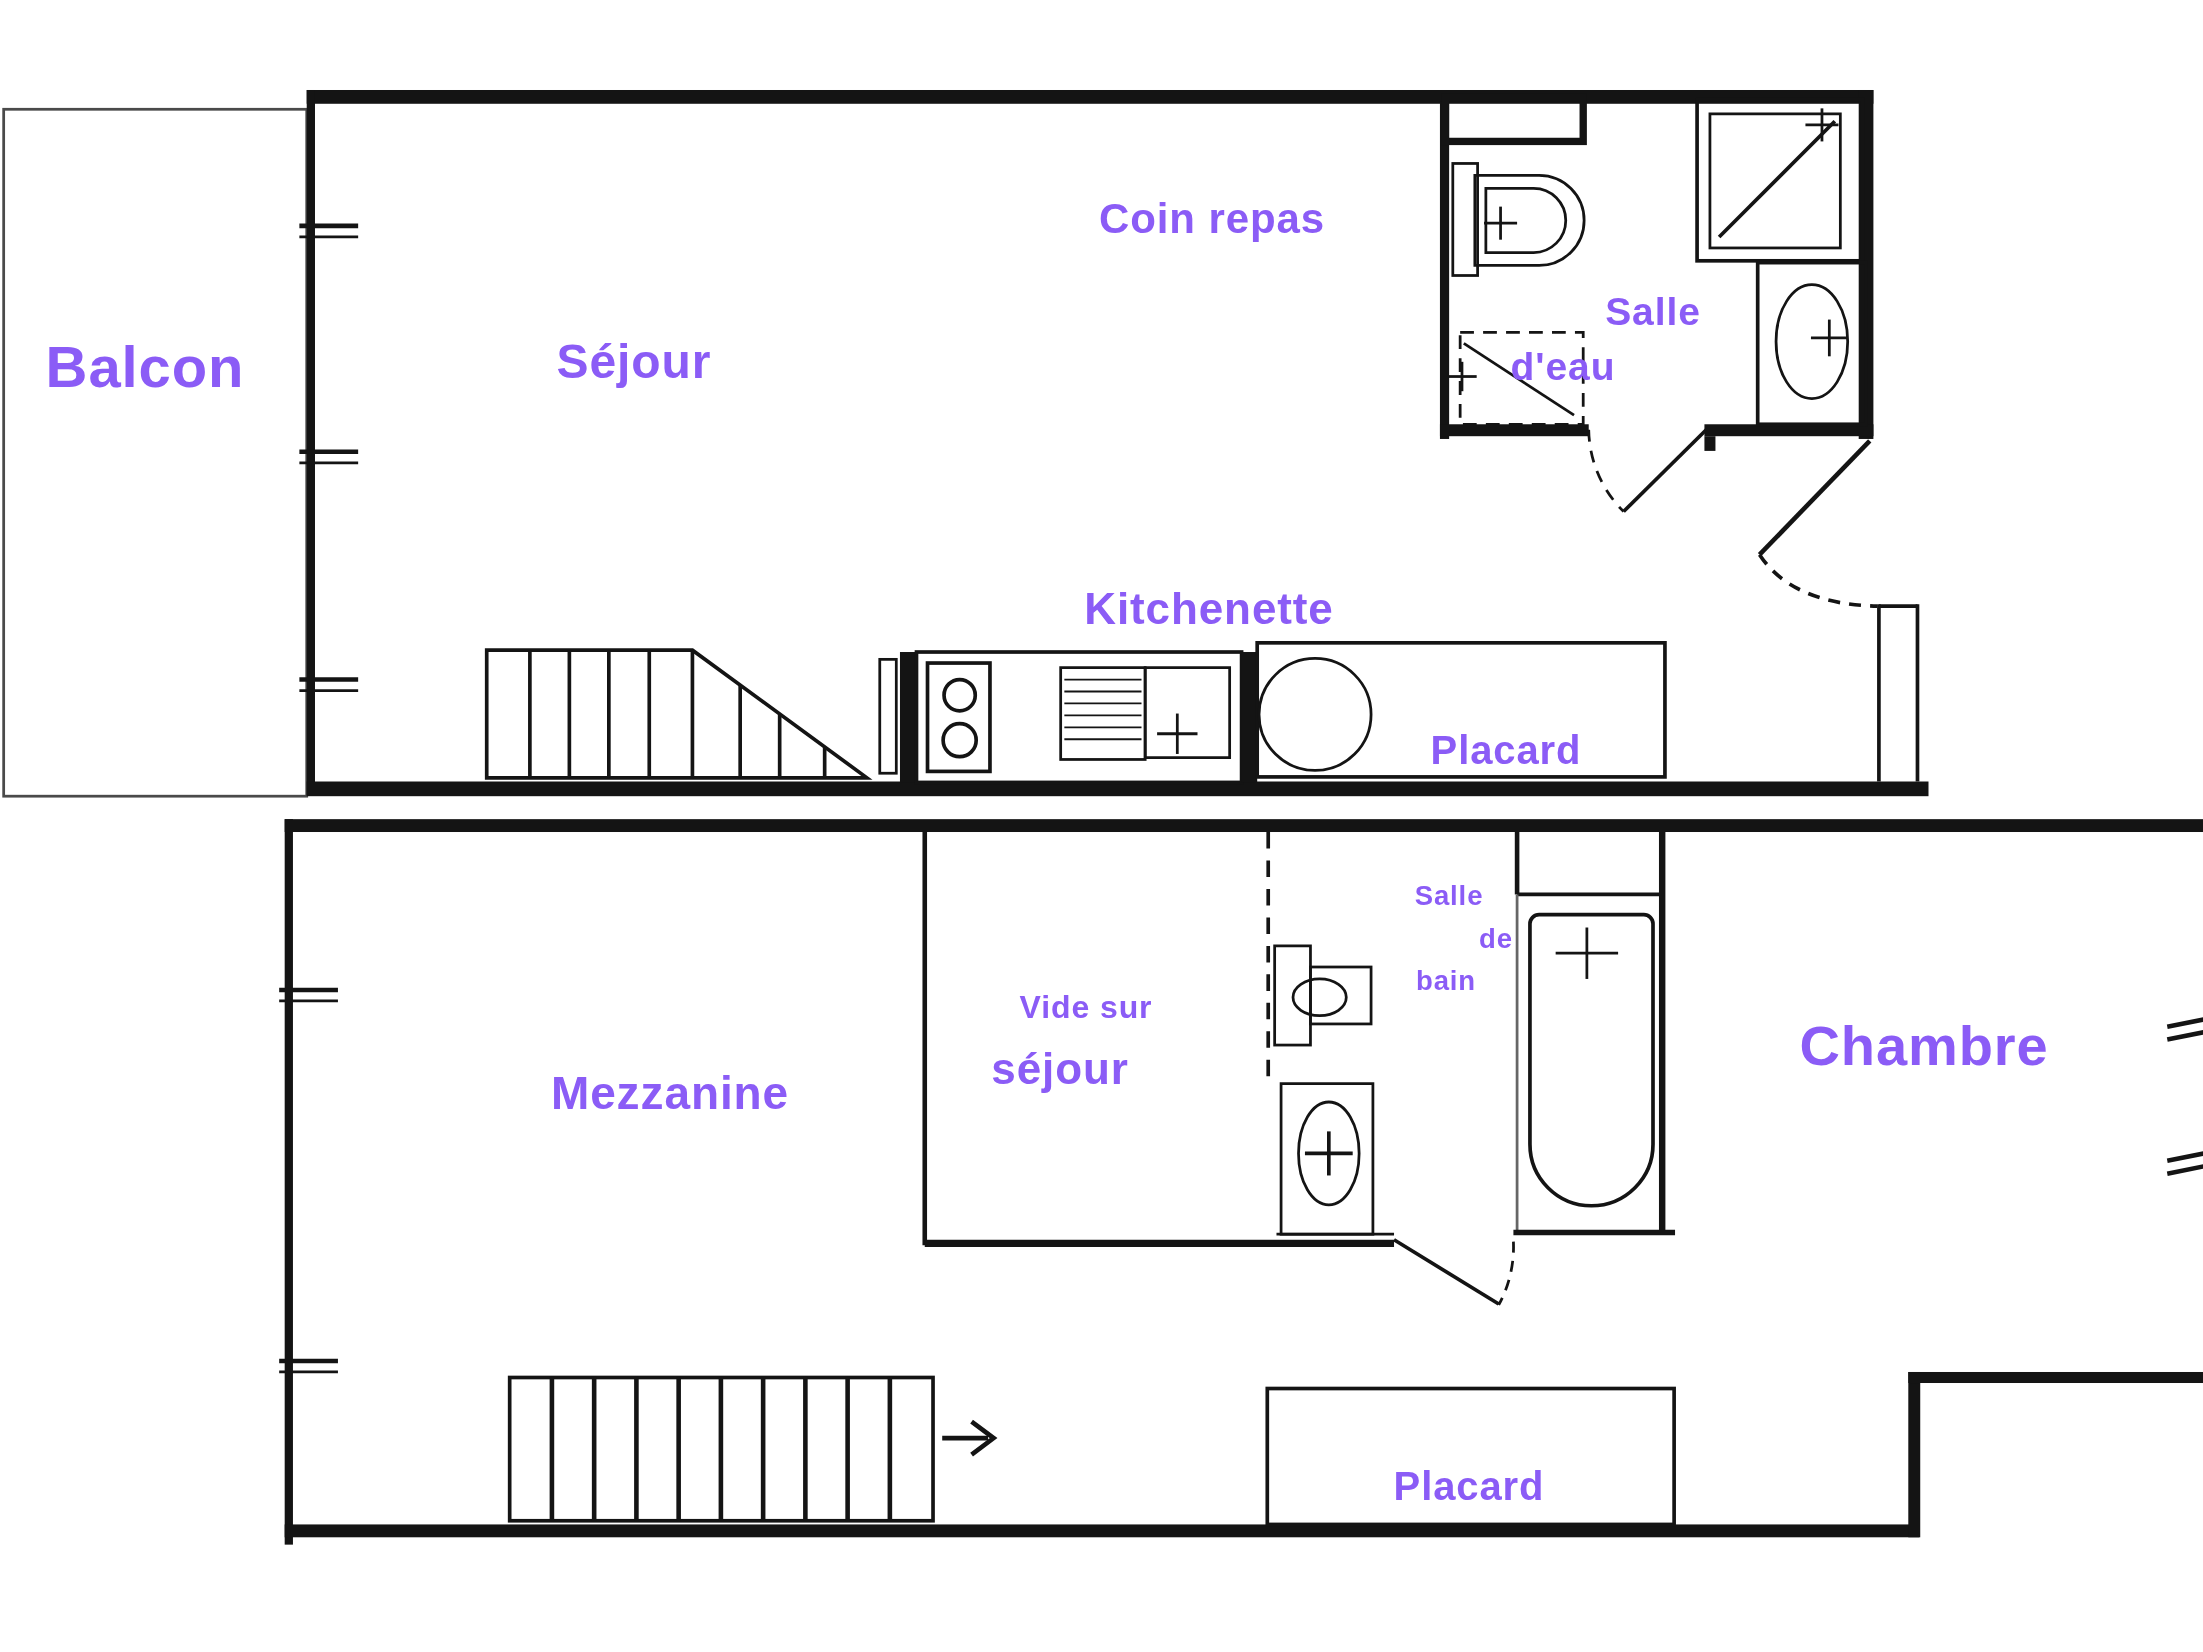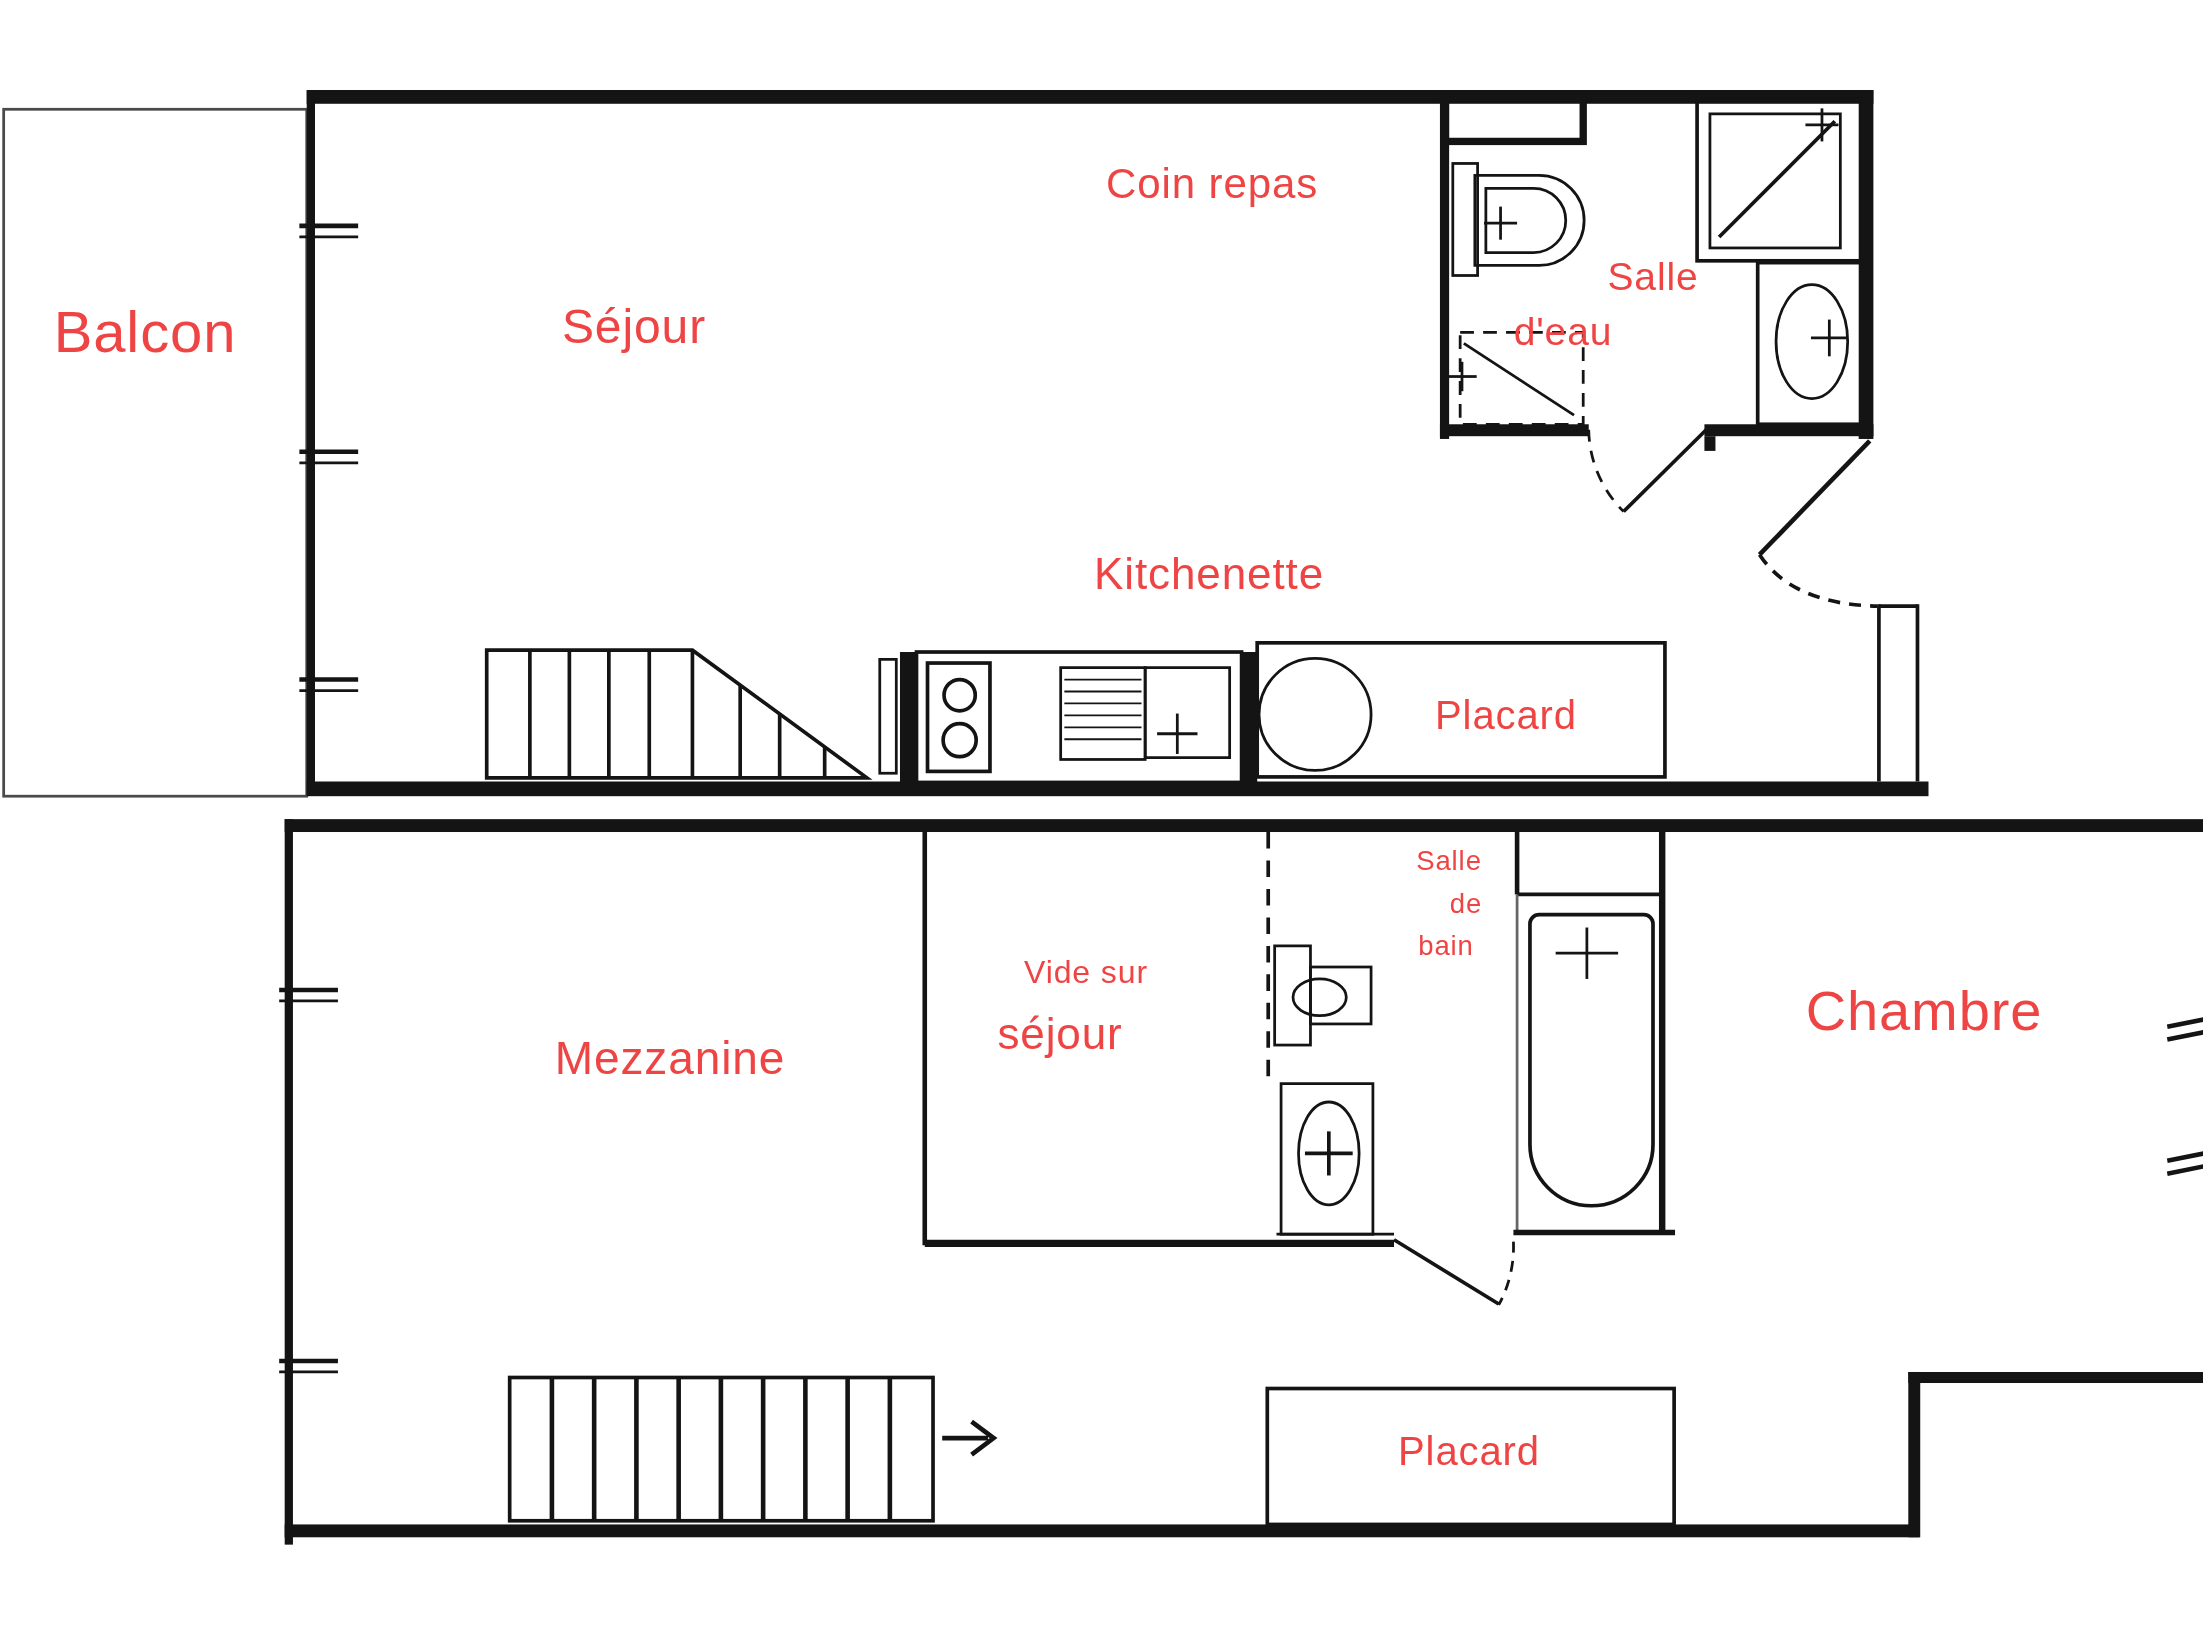--- a/index.html
+++ b/index.html
@@ -1,32 +1,32 @@
 <!DOCTYPE html>
 <html style="font-size:14.7px"><head>
 <meta charset="utf-8">
 <style>
   html,body{margin:0;padding:0;background:#ffffff;}
   #plan{position:relative;width:2204px;height:1653px;background:#ffffff;overflow:hidden;
         font-family:"Liberation Sans",sans-serif;}
   #plan svg{position:absolute;left:0;top:0;}
-  .lbl{position:absolute;transform:translate(-50%,-50%);font-weight:400;color:#ef4444;
-       white-space:nowrap;letter-spacing:0.9px;}
+  .lbl{position:absolute;transform:translate(-50%,-50%);font-weight:700;color:#8b5cf6;
+       white-space:nowrap;letter-spacing:0.9px;margin-top:35px;}
   .lbl-balcon{left:145px;top:331px;font-size:58px;}
   .lbl-sejour{left:634px;top:326px;font-size:48px;}
   .lbl-coin{left:1212px;top:184px;font-size:42px;}
   .lbl-kitch{left:1209px;top:574px;font-size:44px;}
   .lbl-se1{left:1653px;top:277px;font-size:39px;}
   .lbl-se2{left:1563px;top:332px;font-size:39px;}
   .lbl-placard-u{left:1506px;top:715px;font-size:40px;}
   .lbl-mezz{left:670px;top:1058px;font-size:46px;}
   .lbl-vide1{left:1086px;top:972px;font-size:32px;}
   .lbl-vide2{left:1060px;top:1034px;font-size:44px;}
   .lbl-sdb1{left:1449px;top:861px;font-size:27.5px;}
-  .lbl-sdb2{left:1466px;top:904px;font-size:27.5px;}
+  .lbl-sdb2{left:1496px;top:904px;font-size:27.5px;}
   .lbl-sdb3{left:1446px;top:946px;font-size:27.5px;}
   .lbl-chambre{left:1924px;top:1010px;font-size:56px;}
   .lbl-placard-l{left:1469px;top:1451px;font-size:40px;}
 </style>
 </head>
 <body>
 
 <div id="plan">
 
   <svg width="2204" height="1653" viewBox="0 0 2400 1800">

